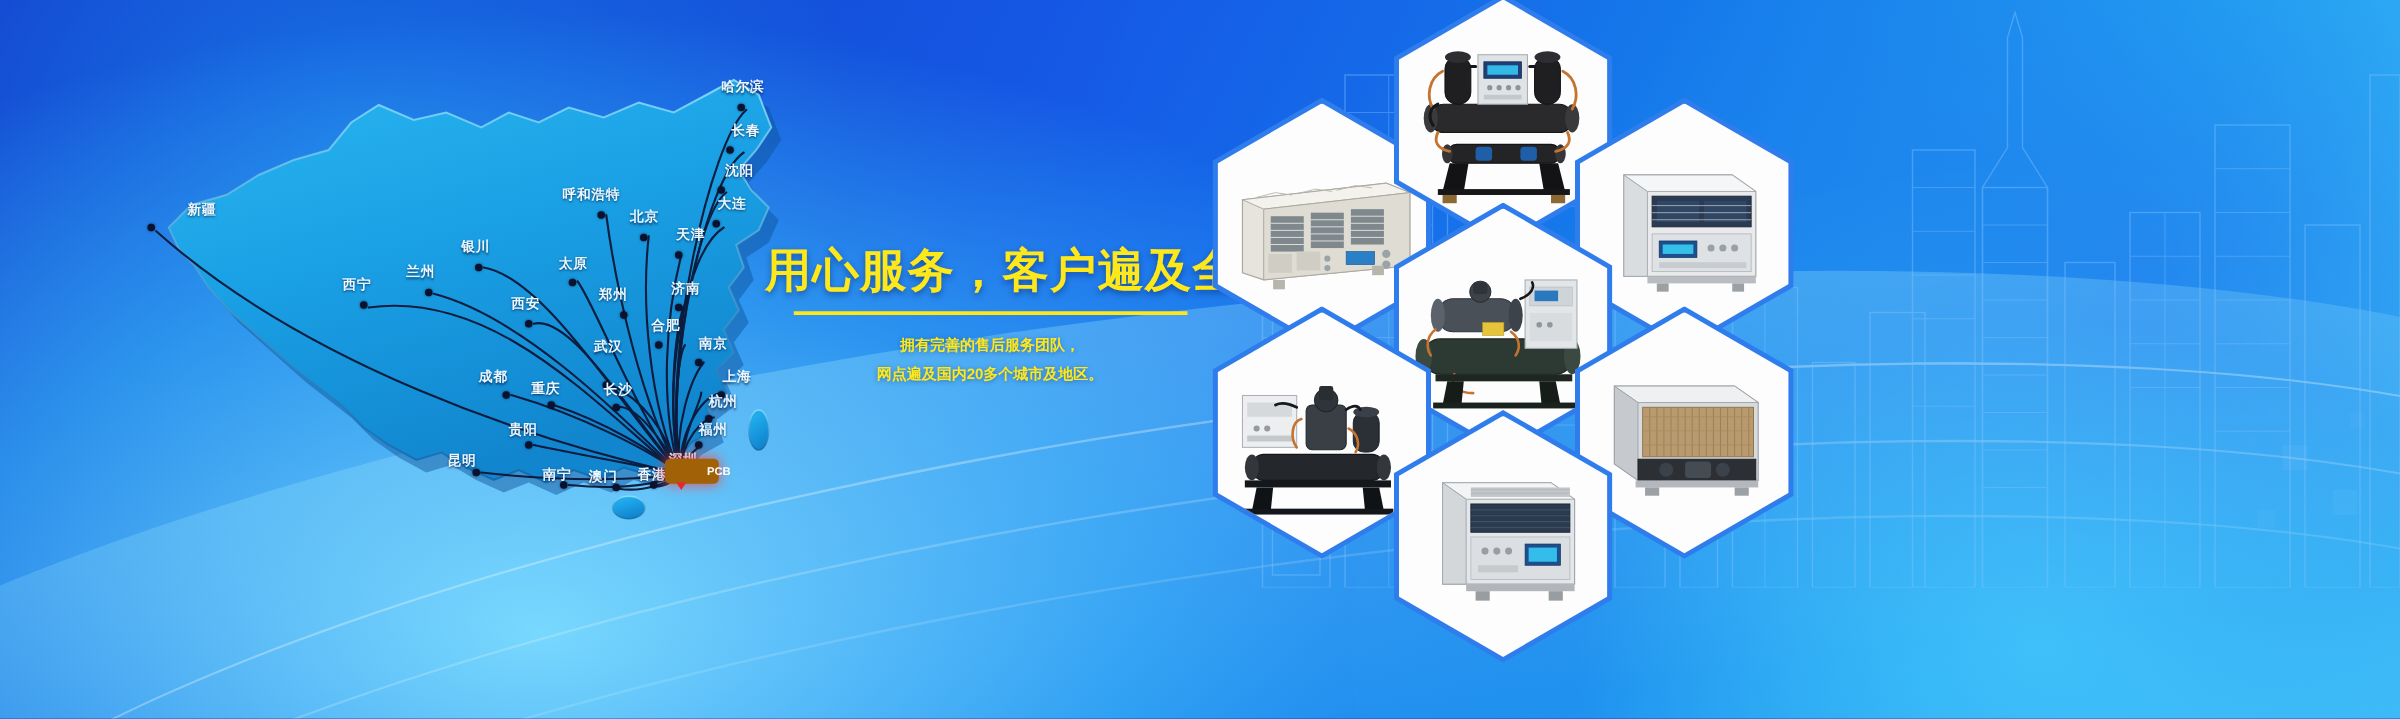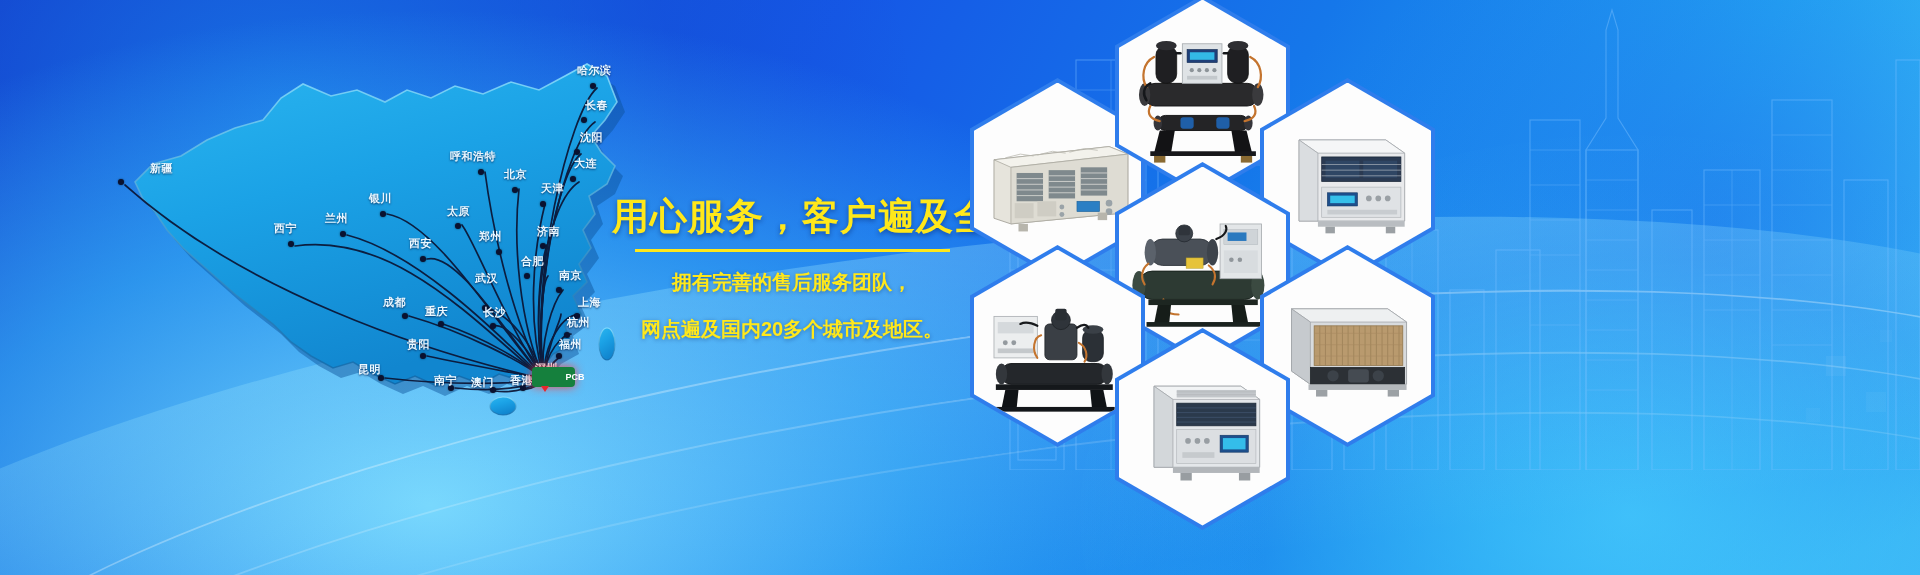--- a/index.html
+++ b/index.html
@@ -32,32 +32,32 @@
   
   .skyline{position:absolute;right:0;top:0;width:930px;height:470px;opacity:.55;}
 
   
   .map-wrap{position:absolute;left:95px;top:22px;width:640px;height:420px;}
   .map-svg{position:absolute;inset:0;}
   .city{position:absolute;color:#eaf7ff;font-size:11px;line-height:1;white-space:nowrap;
     text-shadow:0 1px 2px rgba(0,25,70,.75);letter-spacing:.5px;font-weight:bold;}
   .dot{position:absolute;width:6px;height:6px;border-radius:50%;background:#0a1230;
     box-shadow:0 0 2px rgba(0,0,0,.6);}
-  .hub{position:absolute;width:26px;height:20px;border-radius:4px;background:#15803d;
+  .hub{position:absolute;width:26px;height:20px;border-radius:4px;background:#a16207;
     color:#fff;font-size:9px;font-weight:bold;display:flex;align-items:center;justify-content:center;
     box-shadow:0 0 10px rgba(255,60,60,.9);padding-left:43px;}
   .hub:after{content:"";position:absolute;bottom:-5px;left:9px;border-left:4px solid transparent;
     border-right:4px solid transparent;border-top:6px solid #e8262c;}
 
   
   .textblock{position:absolute;left:612px;top:196px;width:360px;text-align:center;}
   .headline{color:#ffe81a;font-size:37px;font-weight:bold;letter-spacing:1px;line-height:1.12;
     text-shadow:0 2px 5px rgba(0,20,80,.45);white-space:nowrap;}
   .rule{height:3px;background:#ffe81a;margin:12px auto 0;width:315px;}
-  .sub{color:#ffe81a;font-size:20px;font-weight:bold;line-height:1.55;margin-top:15px;
+  .sub{color:#ffe81a;font-size:12px;font-weight:bold;line-height:1.55;margin-top:15px;
     text-shadow:0 1px 4px rgba(0,20,80,.4);white-space:nowrap;}
 
   
   .hexfield{position:absolute;left:960px;top:-10px;width:960px;height:590px;}
   .hex{position:absolute;width:175px;height:202px;
     clip-path:polygon(50% 0%,100% 25%,100% 75%,50% 100%,0% 75%,0% 25%);
     background:#2f7dec;display:flex;align-items:center;justify-content:center;}
   .hex-in{width:167px;height:193px;
     clip-path:polygon(50% 0%,100% 25%,100% 75%,50% 100%,0% 75%,0% 25%);
     background:#fdfdfd;display:flex;align-items:center;justify-content:center;overflow:hidden;}
@@ -332,21 +332,21 @@
       <span class="city" style="left:440px;top:341px">深圳</span>
     </div>
 
     <div class="hub" style="left:437px;top:345px">PCB</div>
   </div>
 
   <div class="textblock">
     <div class="headline">用心服务，客户遍及全国</div>
     <div class="rule"></div>
     <div class="sub">拥有完善的售后服务团队，</div>
-    <div class="sub" style="margin-top:16px">网点遍及国内20多个城市及地区。</div>
+    <div class="sub" style="margin-top:4px">网点遍及国内20多个城市及地区。</div>
   </div>
 
   <div class="hexfield">
 
     <div class="hex" style="left:10px;top:88px">
       <div class="hex-in">
         <svg viewBox="0 0 170 140">
           <g>
             <polygon points="18,50 140,36 160,44 160,106 36,118 18,112" fill="#e6e4dc" stroke="#a9a79e" stroke-width="1"></polygon>
             <polygon points="18,50 140,36 160,44 36,58" fill="#f3f2ec" stroke="#a9a79e" stroke-width=".8"></polygon>

